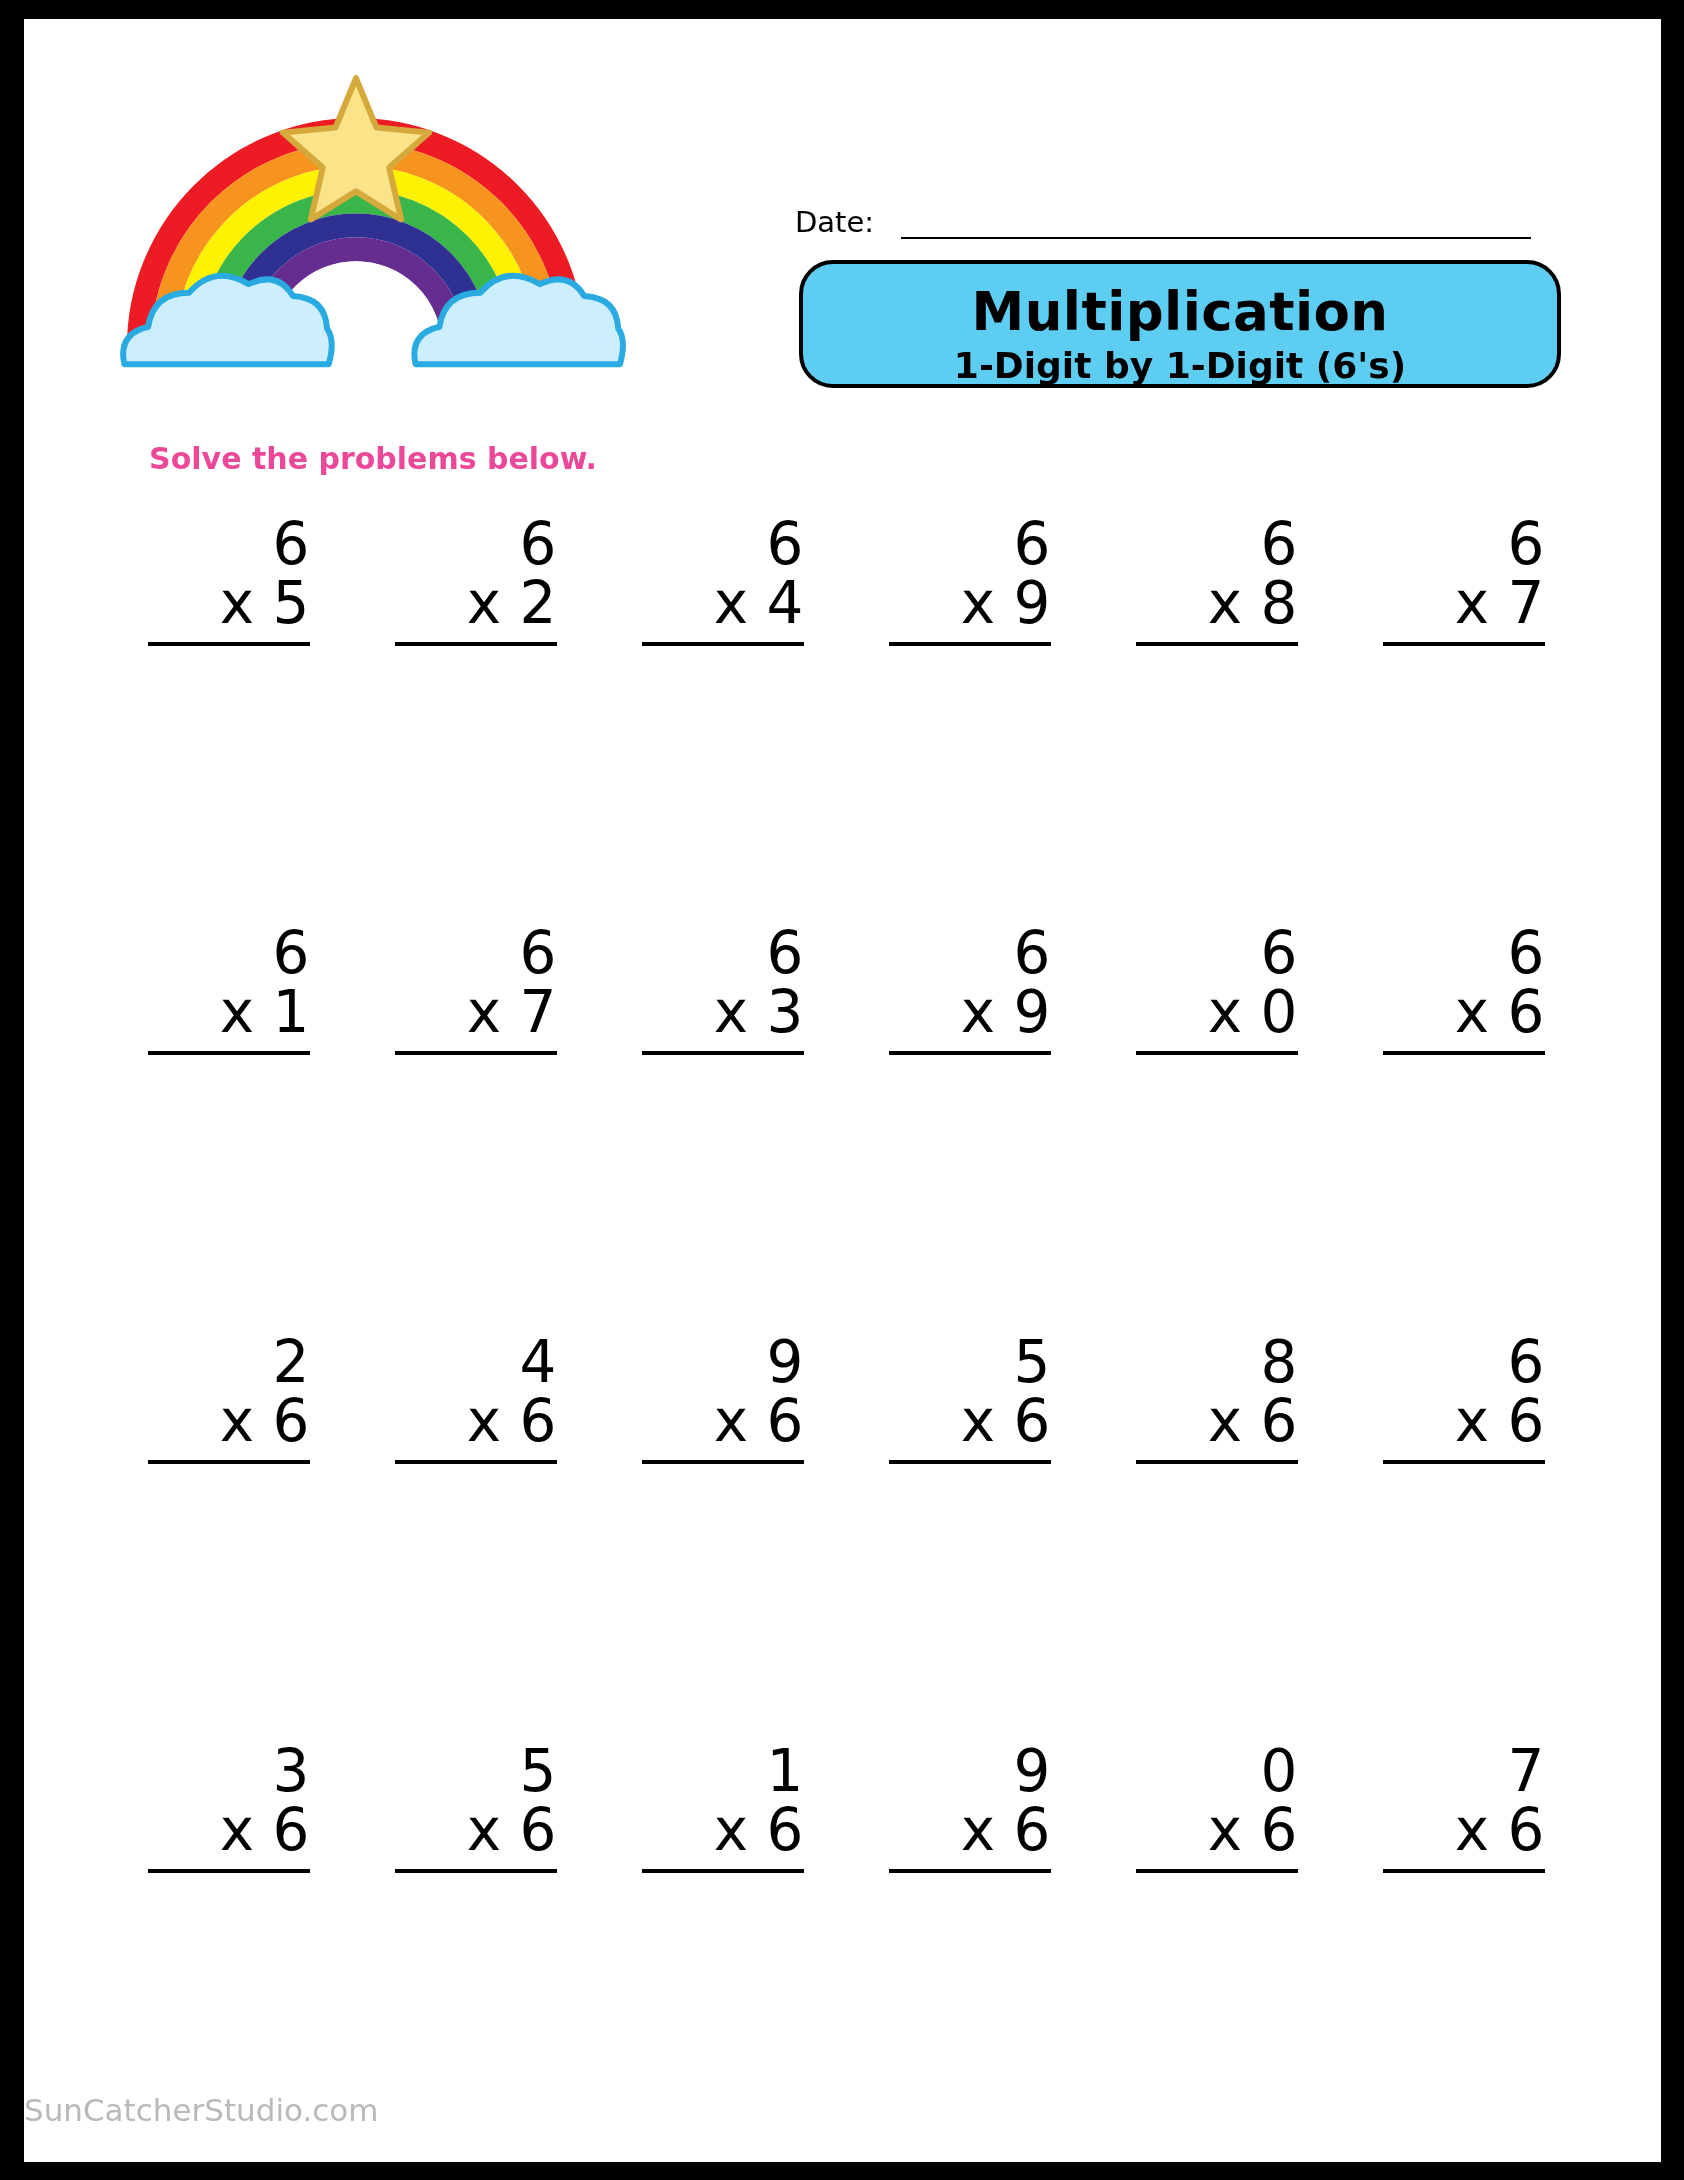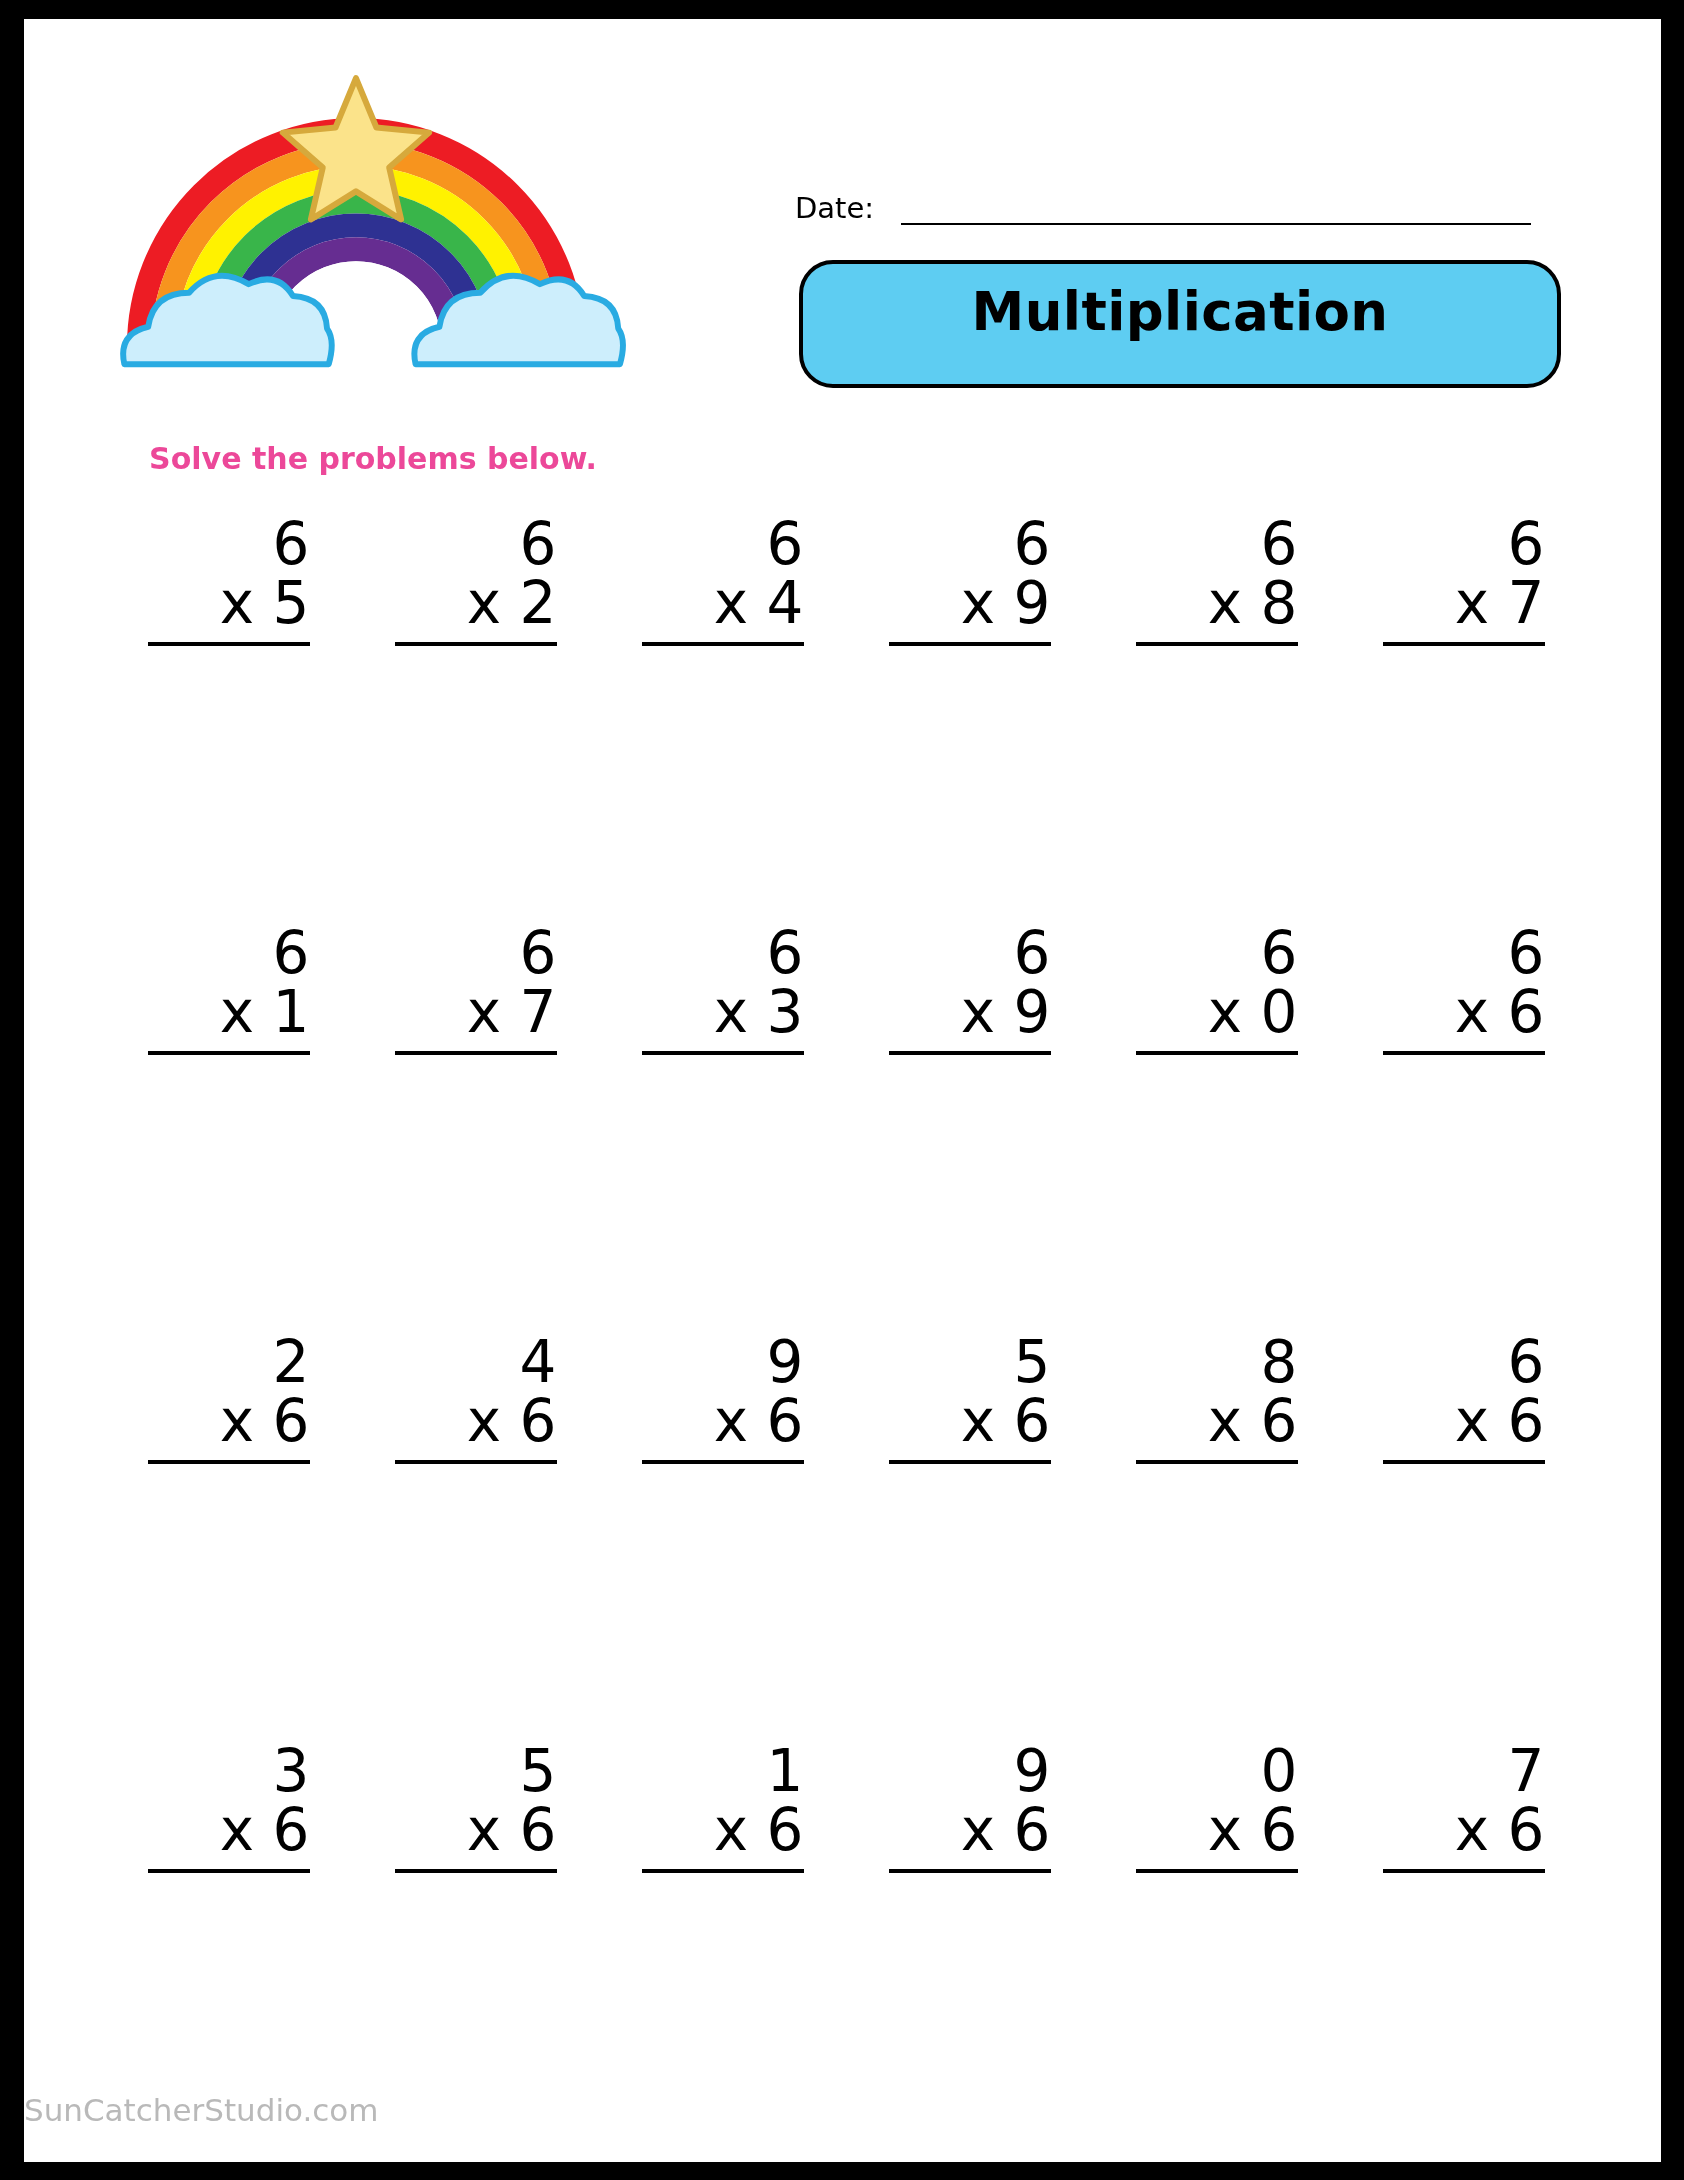--- a/index.html
+++ b/index.html
@@ -57,21 +57,21 @@
   .name-row, .date-row {
     position: absolute;
     left: 771px;
     font-size: 29px;
     color: #000;
     font-family: "DejaVu Sans", sans-serif;
     display: flex;
     align-items: flex-end;
   }
   .name-row { top: 109px; }
-  .date-row { top: 172px; }
+  .date-row { top: 186px; }
   .field-label {
     width: 106px;
     flex: none;
   }
   .field-line {
     width: 630px;
     border-bottom: 2.6px solid #000;
     height: 25.6px;
   }
 
@@ -185,20 +185,21 @@
     </div>
 
 
     <div class="date-row">
       <span class="field-label">Date:</span>
       <span class="field-line"></span>
     </div>
 
     <div class="title-box">
       <div class="title-main">Multiplication</div>
+      <div class="title-sub">1-Digit by 1-Digit   (6's)</div>
     </div>
   </div>
 
   <div class="problems" id="problems">
       <div class="problem">
         <div class="prob-inner">
           <div class="prob-top">6</div>
           <div class="prob-bottom">x 5</div>
         </div>
       </div>

